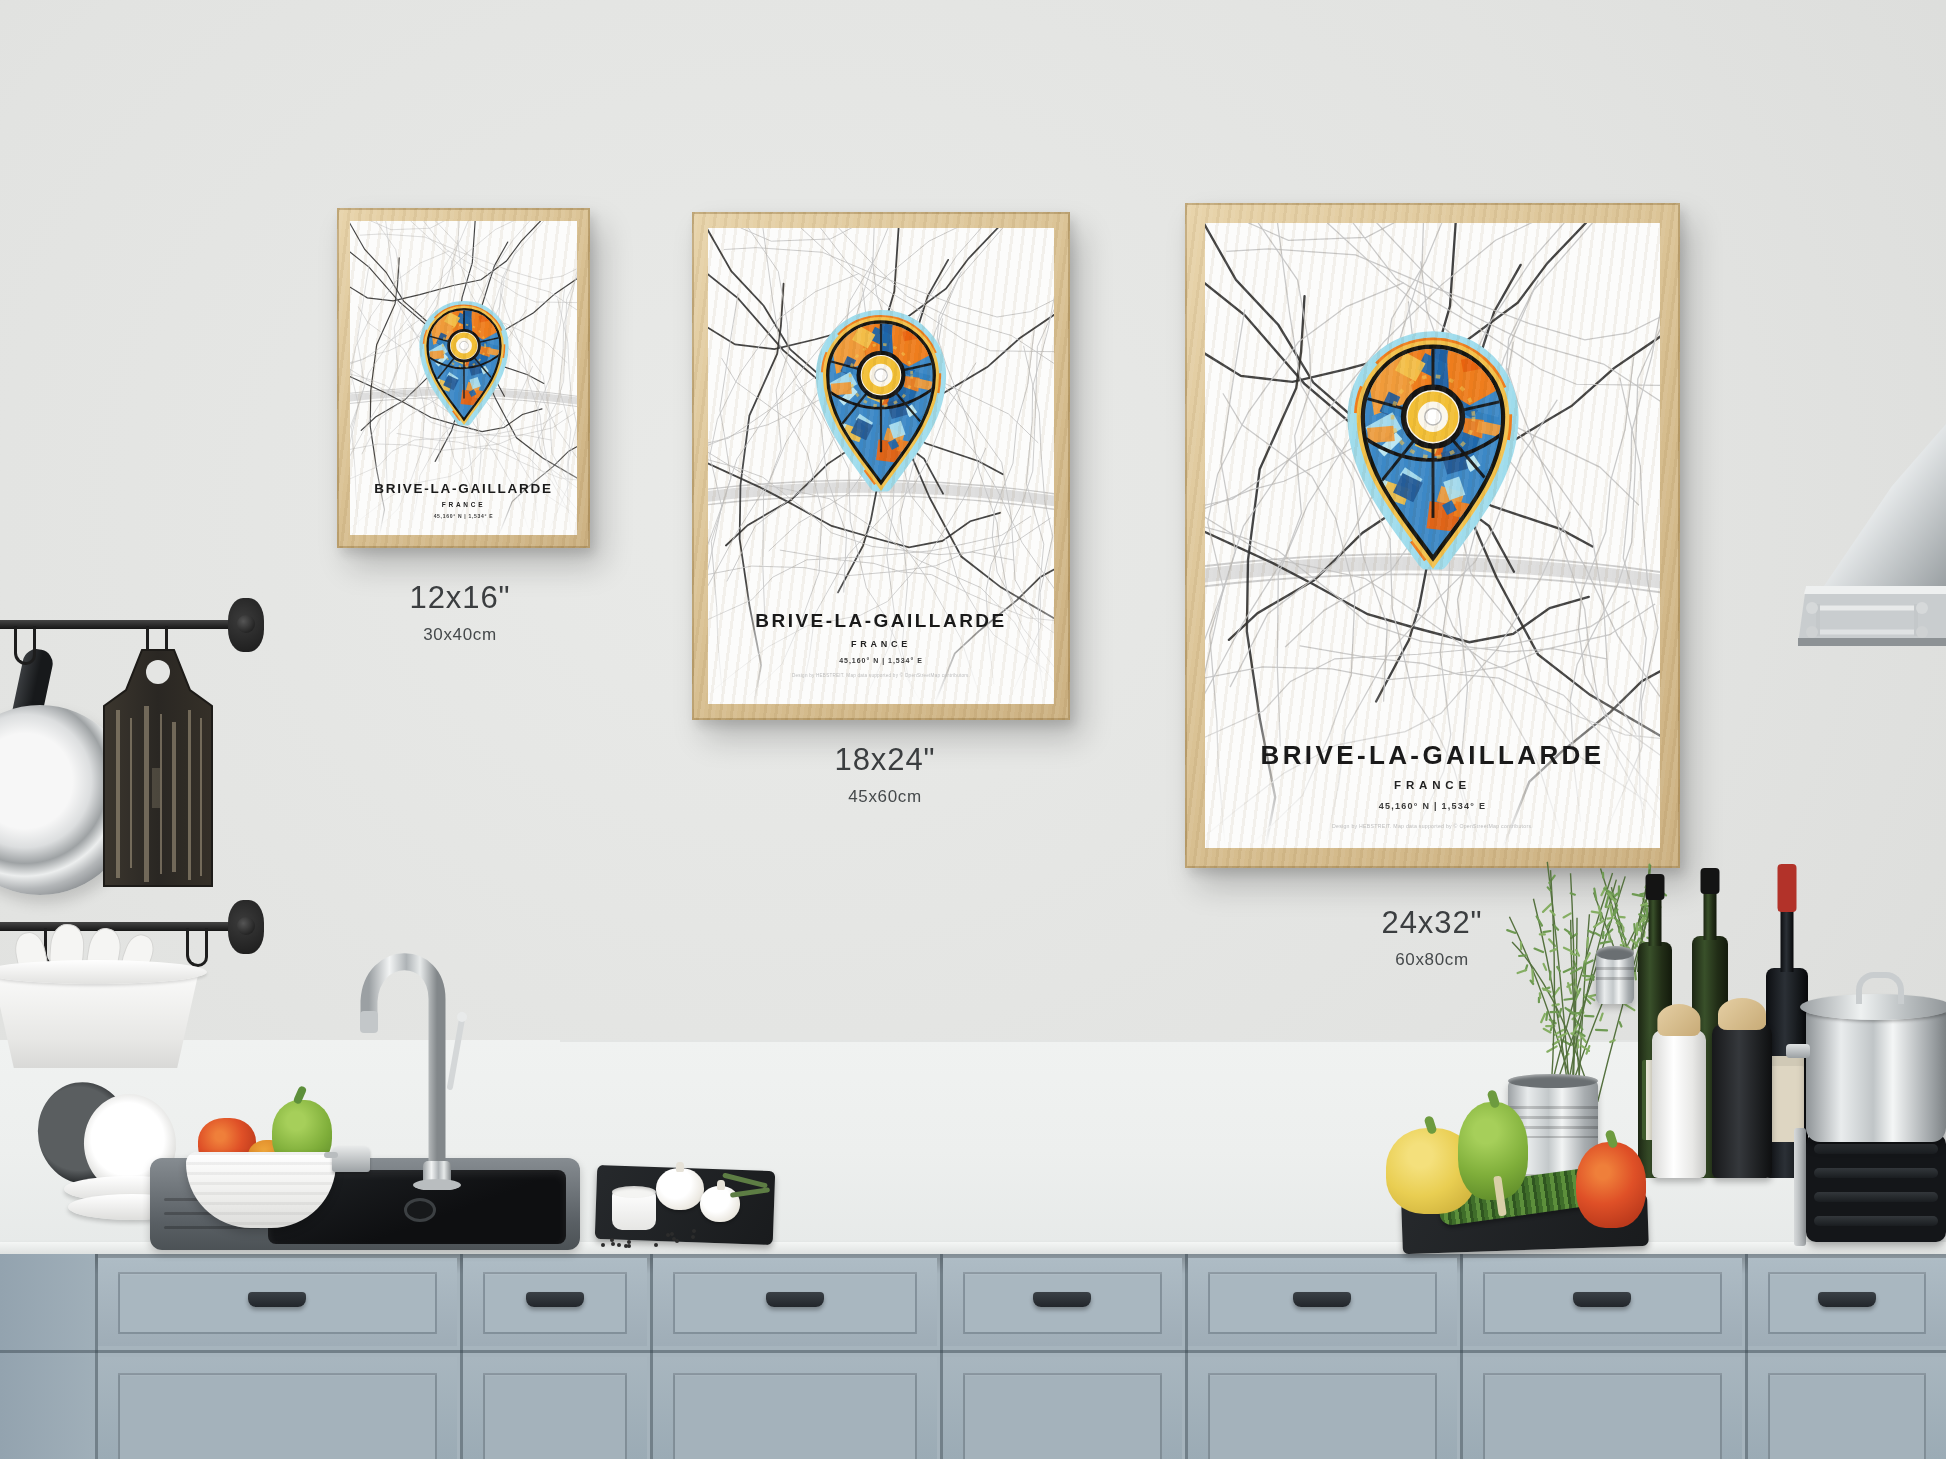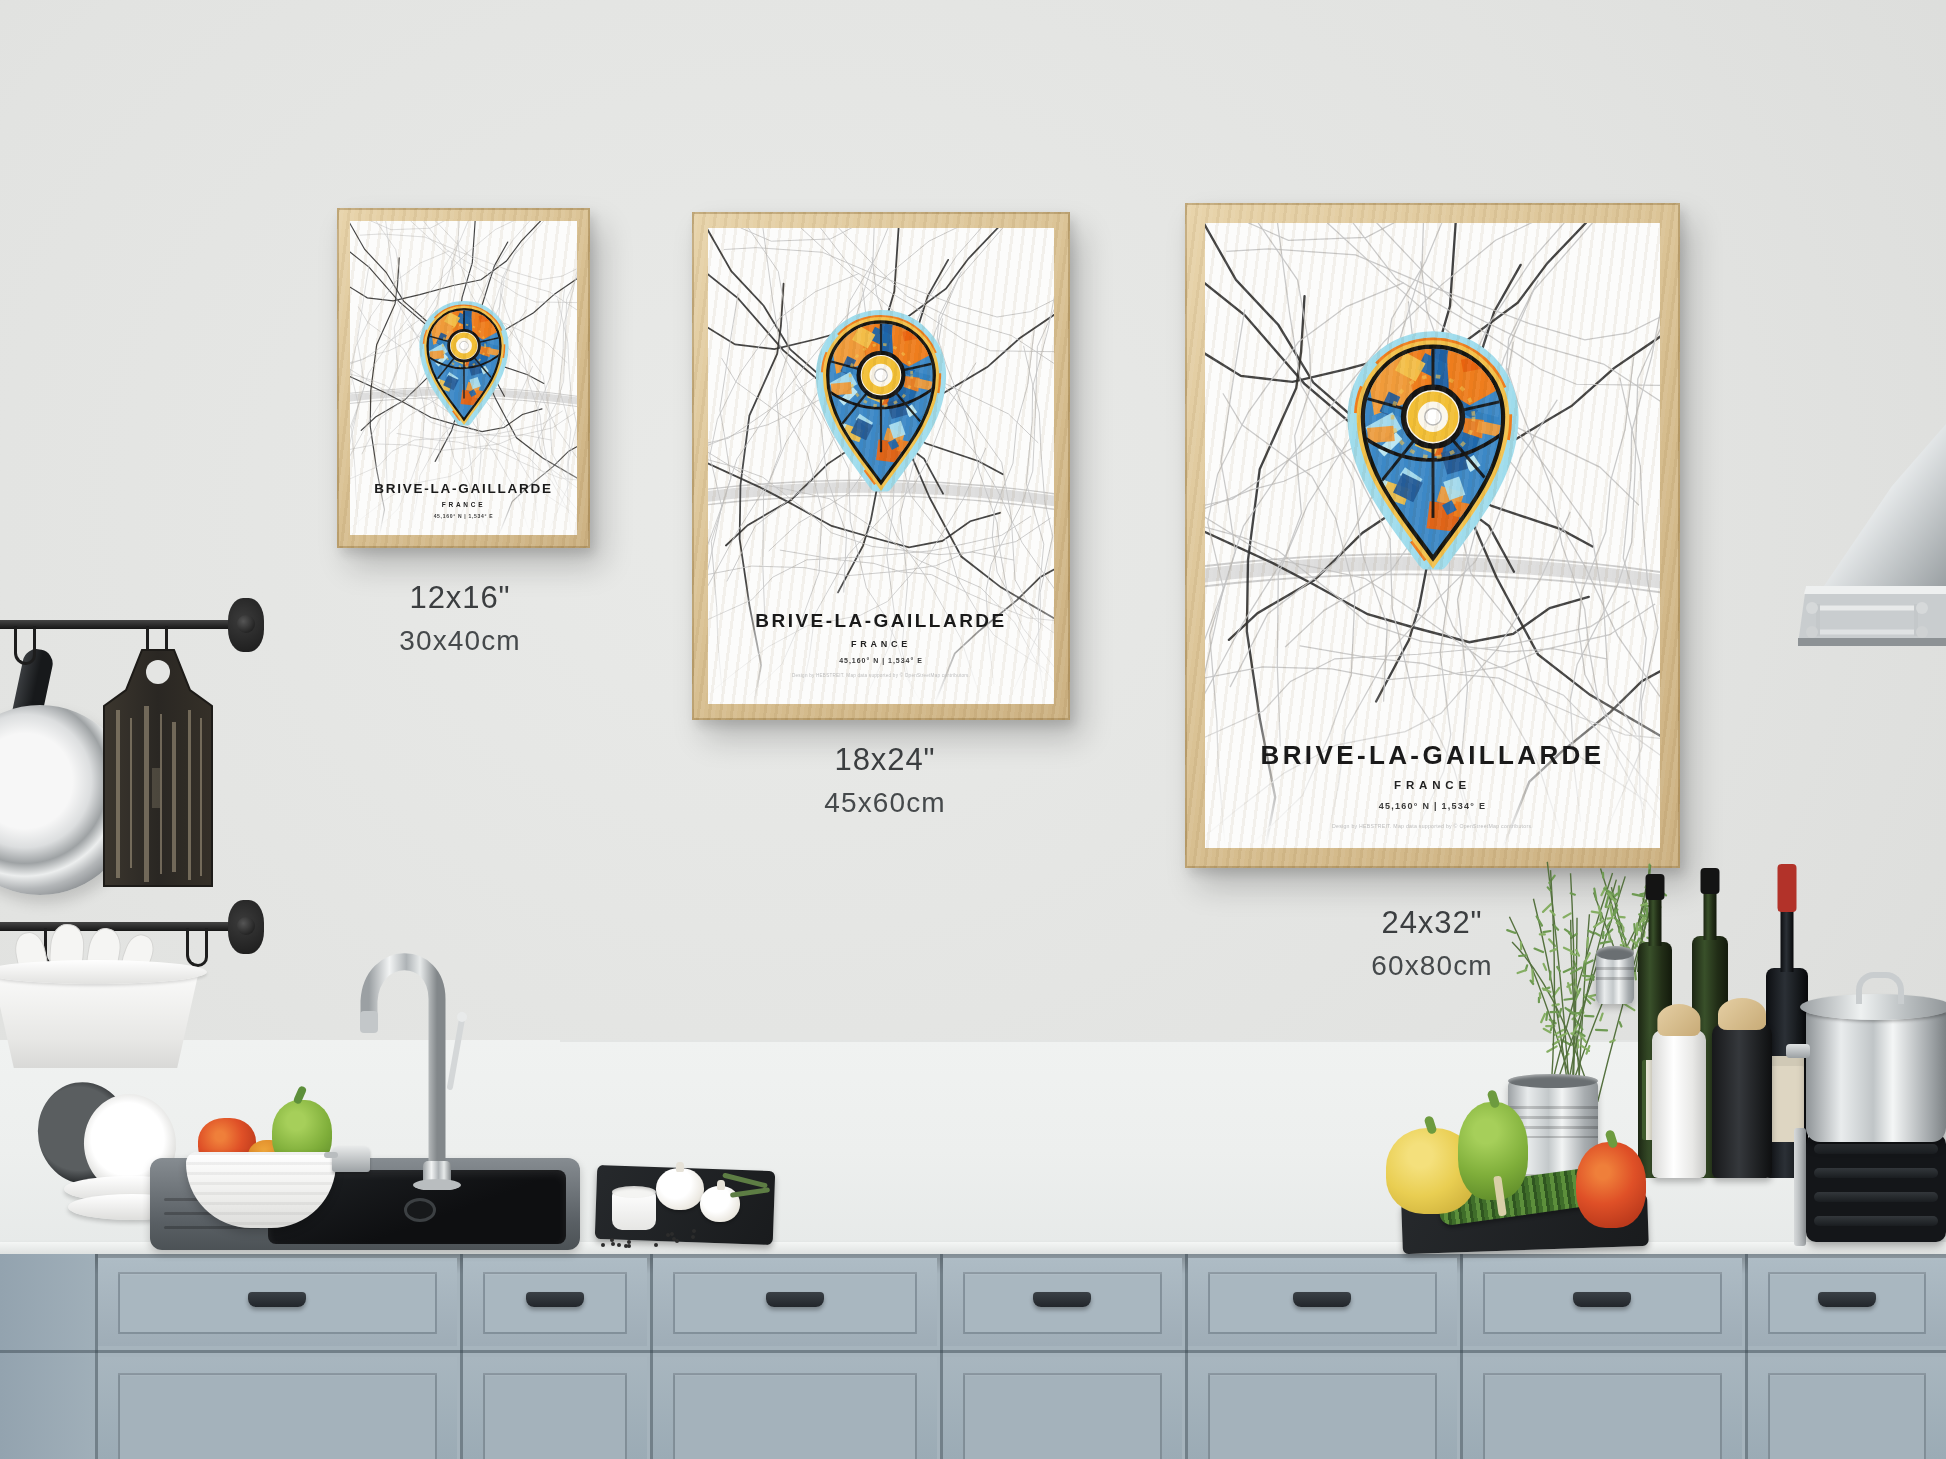--- a/index.html
+++ b/index.html
@@ -19,21 +19,21 @@
   .p-title{font-weight:bold;color:#1a1a1a;letter-spacing:.13em;line-height:1;}
   .p-sub{color:#222;letter-spacing:.42em;font-weight:bold;}
   .p-coord{color:#3a3a3a;letter-spacing:.14em;font-weight:bold;}
   .p-credit{color:#bdbdbd;letter-spacing:.05em;}
   .poster-sm .p-title{font-size:13.5px}.poster-sm .p-sub{font-size:6.5px;margin-top:6px}.poster-sm .p-coord{font-size:5px;margin-top:5px}
   .poster-md .p-title{font-size:19px}.poster-md .p-sub{font-size:9px;margin-top:9px}.poster-md .p-coord{font-size:7px;margin-top:8px}.poster-md .p-credit{font-size:4.6px;margin-top:9px}
   .poster-lg .p-title{font-size:26px}.poster-lg .p-sub{font-size:11.5px;margin-top:11px}.poster-lg .p-coord{font-size:9px;margin-top:10px}.poster-lg .p-credit{font-size:5.2px;margin-top:12px}
   
   .size-label{position:absolute;width:320px;text-align:center;color:#3b3e40;}
   .size-in{font-size:31px;letter-spacing:.03em;}
-  .size-cm{font-size:28px;color:#45494b;margin-top:9px;letter-spacing:.04em;}
+  .size-cm{font-size:17px;color:#45494b;margin-top:9px;letter-spacing:.04em;}
   
   .rail{position:absolute;height:9px;background:linear-gradient(#454545,#161616);border-radius:5px;z-index:3;}
   .endcap{position:absolute;width:36px;height:54px;background:radial-gradient(circle at 40% 40%,#3b3b3b,#1a1a1a);border-radius:42%;z-index:3;}
   .endcap::after{content:"";position:absolute;left:9px;top:17px;width:18px;height:18px;border-radius:50%;background:radial-gradient(circle at 35% 35%,#555,#111);}
   .hook{position:absolute;width:16px;height:36px;border:3px solid #1d1d1d;border-top:none;border-radius:0 0 10px 12px;z-index:3;}
   .board-svg{position:absolute;z-index:3;}
   .pan{position:absolute;width:190px;height:190px;border-radius:50%;z-index:2;
     background:radial-gradient(circle at 42% 40%, #f7f7f7 30%, #dcdedf 42%, #9ea2a4 52%, #eceeee 60%, #b3b6b8 68%, #83878a 78%, #cdd0d1 86%, #9b9fa1 94%);
     box-shadow:4px 8px 14px rgba(0,0,0,.15);}
   .pan-handle{position:absolute;width:30px;height:150px;background:linear-gradient(90deg,#3a3d40,#17191b 60%);border-radius:14px;z-index:2;}

